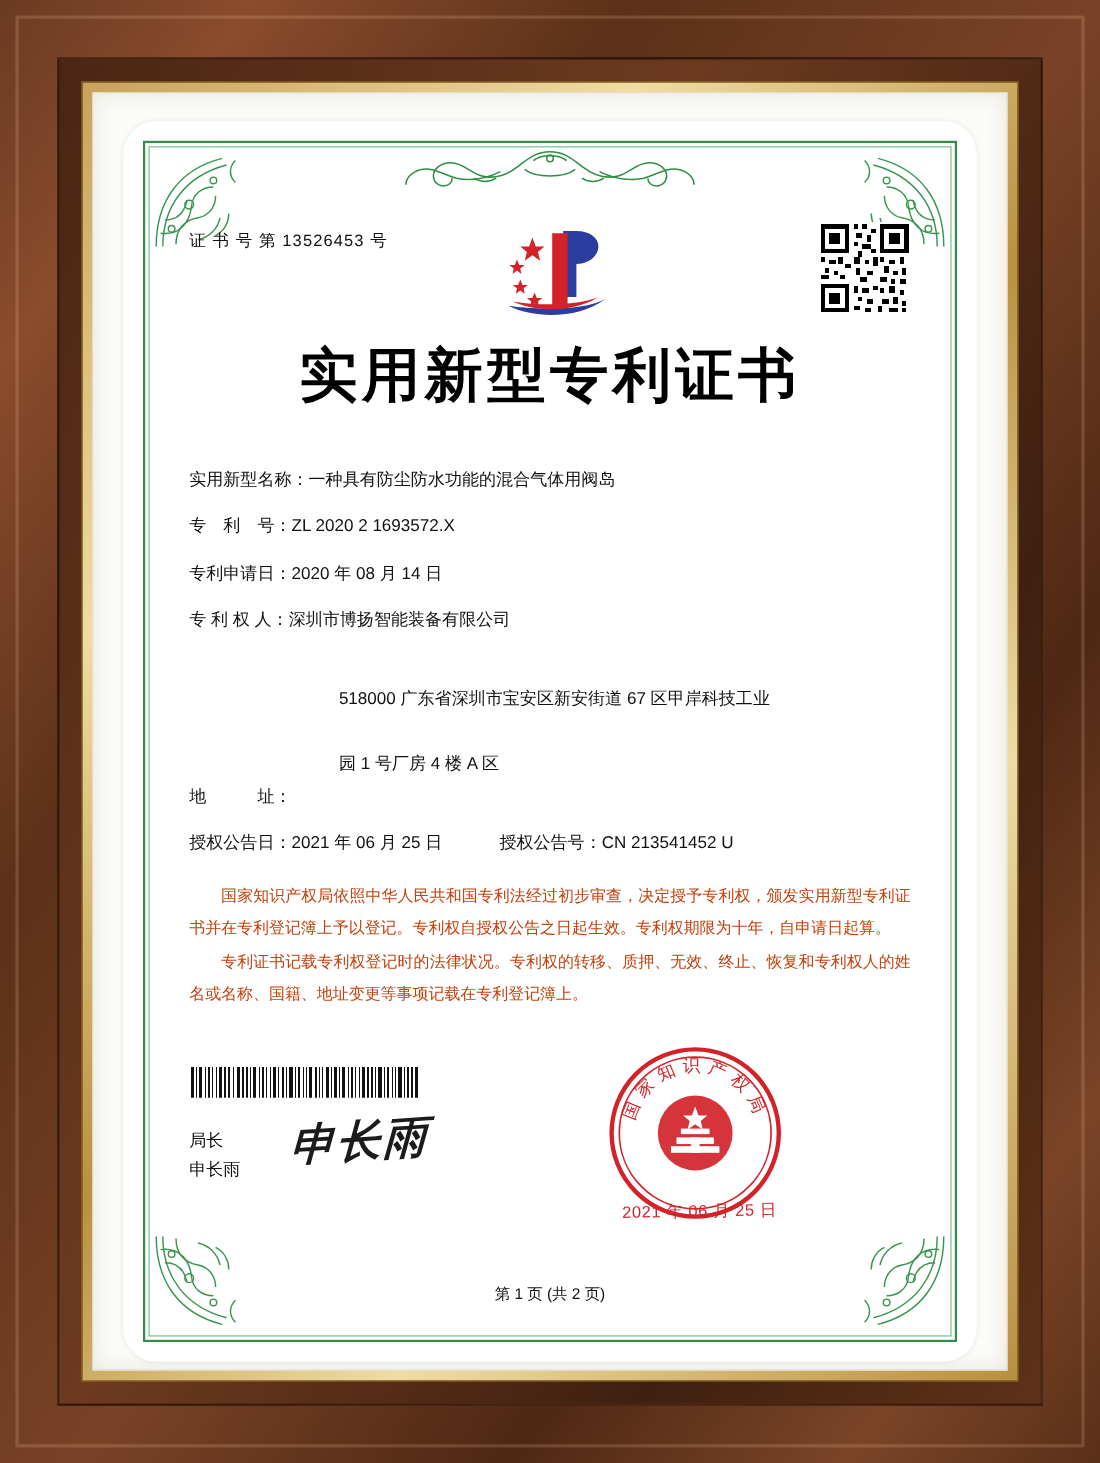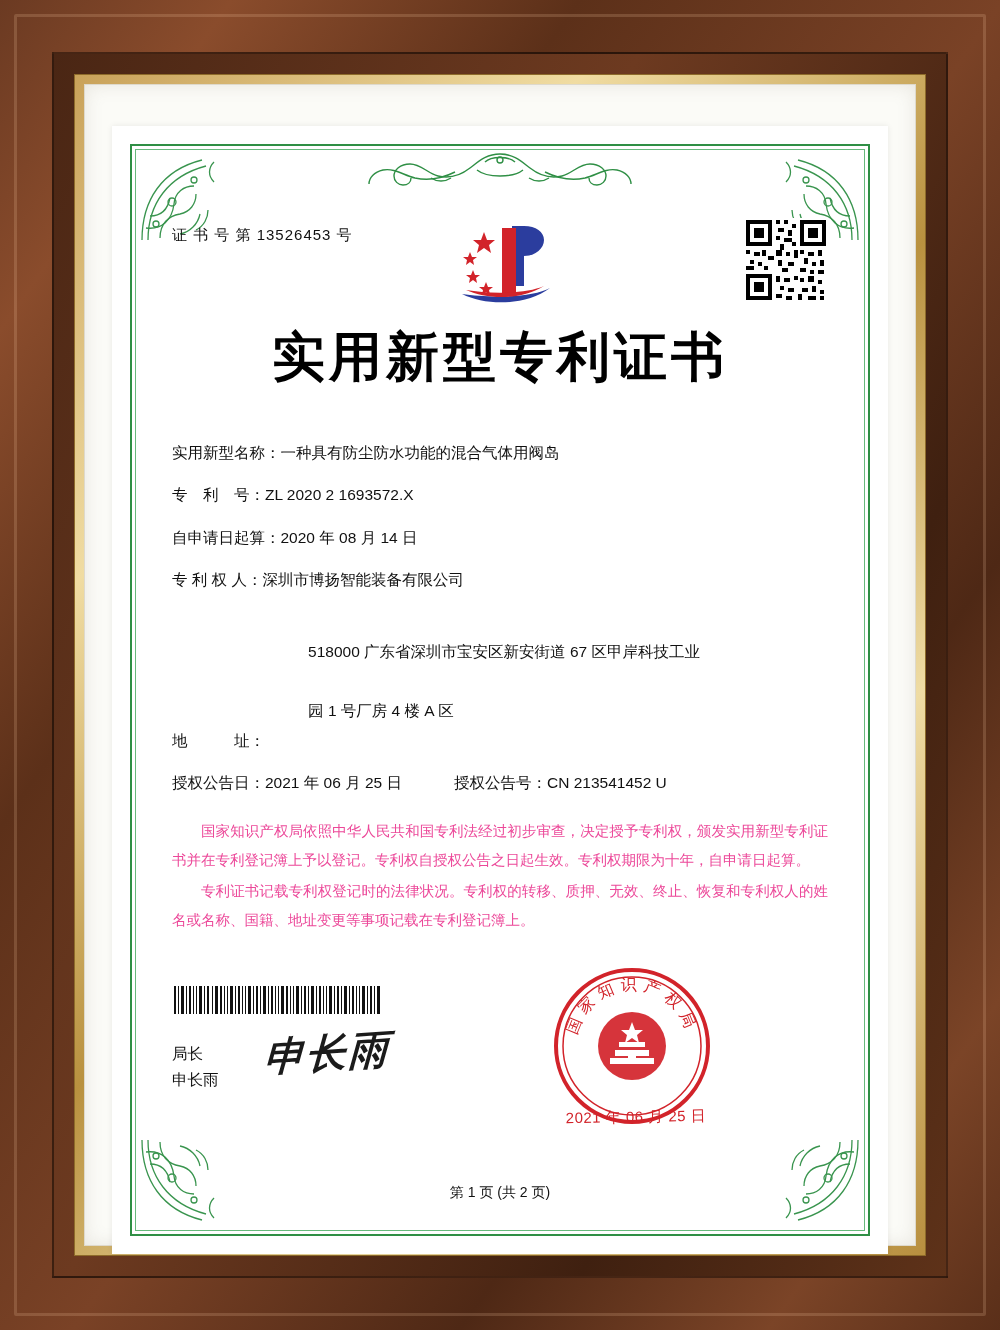--- a/index.html
+++ b/index.html
@@ -53,25 +53,26 @@
     width: 832px; height: 1162px;
     background: #fbfbf7;
     box-sizing: border-box;
     border: 1px solid #ded9cc;
     box-shadow: inset 0 0 18px rgba(120,110,90,0.15);
   }
 
   
   .paper {
     position: absolute;
-    left: 112px; top: 126px;
+    left: 112px; top: 110px;
     width: 776px; height: 1128px;
     background: #ffffff;
     box-sizing: border-box;
     box-shadow: 0 0 6px rgba(0,0,0,0.08);
+    border-radius: 31px;
   }
   .green-border {
     position: absolute;
     left: 18px; top: 18px;
     right: 18px; bottom: 18px;
     border: 2px solid #2f8f45;
     box-sizing: border-box;
   }
   .green-border::after {
     content: "";
@@ -176,21 +177,21 @@
     display: flex;
     margin-bottom: 13px;
     font-size: 15.5px;
   }
   .field-inline .seg2 { margin-left: 52px; }
 
   .paras {
     margin-top: 20px;
     font-size: 14.5px;
     line-height: 2.0;
-    color: #ec4899;
+    color: #c2410c;
     text-align: justify;
   }
   .paras p {
     margin: 0 0 2px 0;
     text-indent: 2em;
   }
 
   
   .barcode {
     position: absolute;
@@ -433,21 +434,21 @@
         <span class="val">一种具有防尘防水功能的混合气体用阀岛</span>
       </div>
 
 
       <div class="field">
         <span class="lbl">专　利　号：</span>
         <span class="val">ZL 2020 2 1693572.X</span>
       </div>
 
       <div class="field">
-        <span class="lbl">自申请日起算：</span>
+        <span class="lbl">专利申请日：</span>
         <span class="val">2020 年 08 月 14 日</span>
       </div>
 
       <div class="field">
         <span class="lbl">专 利 权 人：</span>
         <span class="val">深圳市博扬智能装备有限公司</span>
       </div>
 
       <div class="field">
         <span class="lbl">地　　　址：</span>

